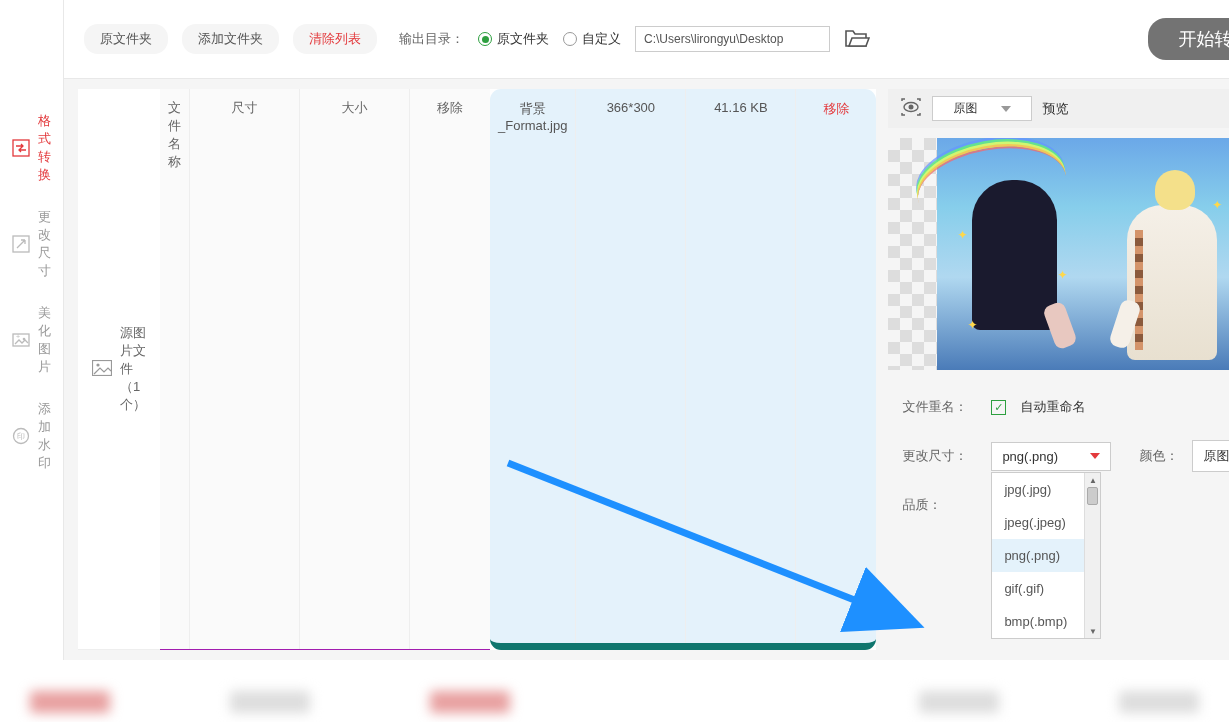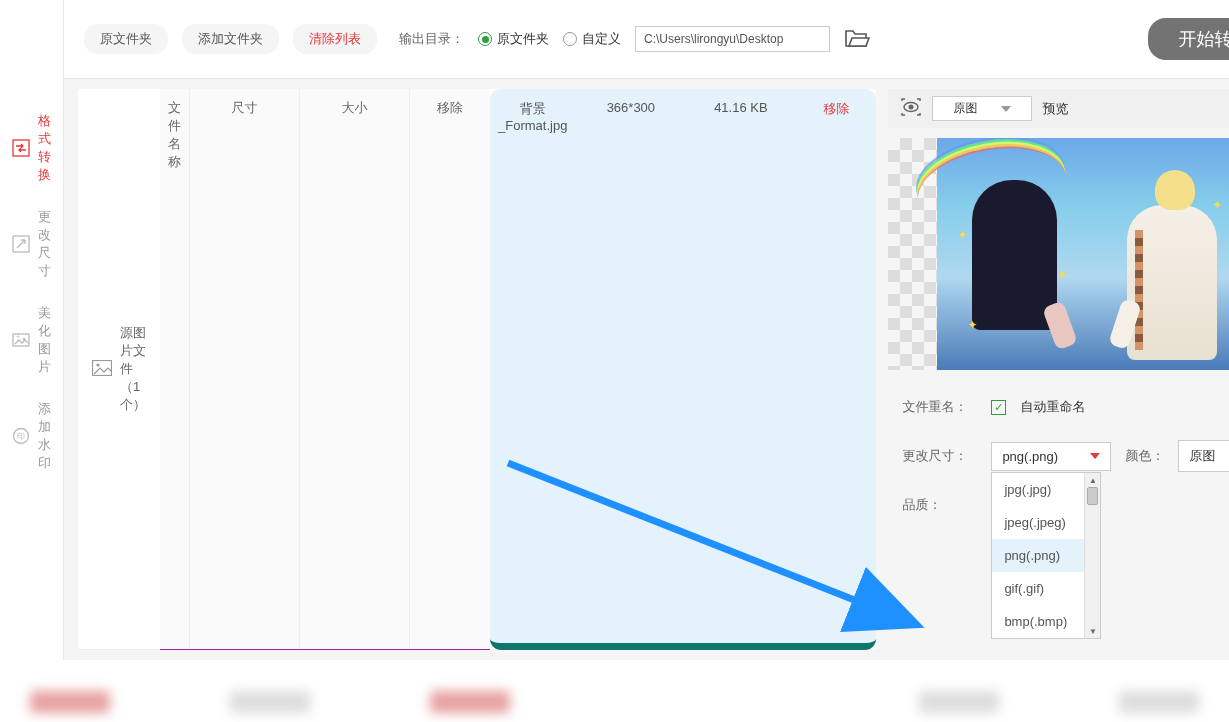--- a/index.html
+++ b/index.html
@@ -216,21 +216,21 @@
             <span class="setting-label">文件重名：</span>
             <span class="checkbox">✓</span>
             <span>自动重命名</span>
           </div>
           <div class="setting-row">
             <span class="setting-label">更改尺寸：</span>
             <div class="select-box">
               <span>png(.png)</span>
               <span class="triangle-down"></span>
             </div>
-            <span class="setting-label" style="width:auto;">颜色：</span>
+            <span class="setting-label" style="width:auto;margin-left:14px">颜色：</span>
             <div class="select-box" style="width:78px">
               <span>原图</span>
               <span class="triangle-down triangle-gray"></span>
             </div>
           </div>
           <div class="setting-row">
             <span class="setting-label">品质：</span>
           </div>
 
           <div class="dropdown">

